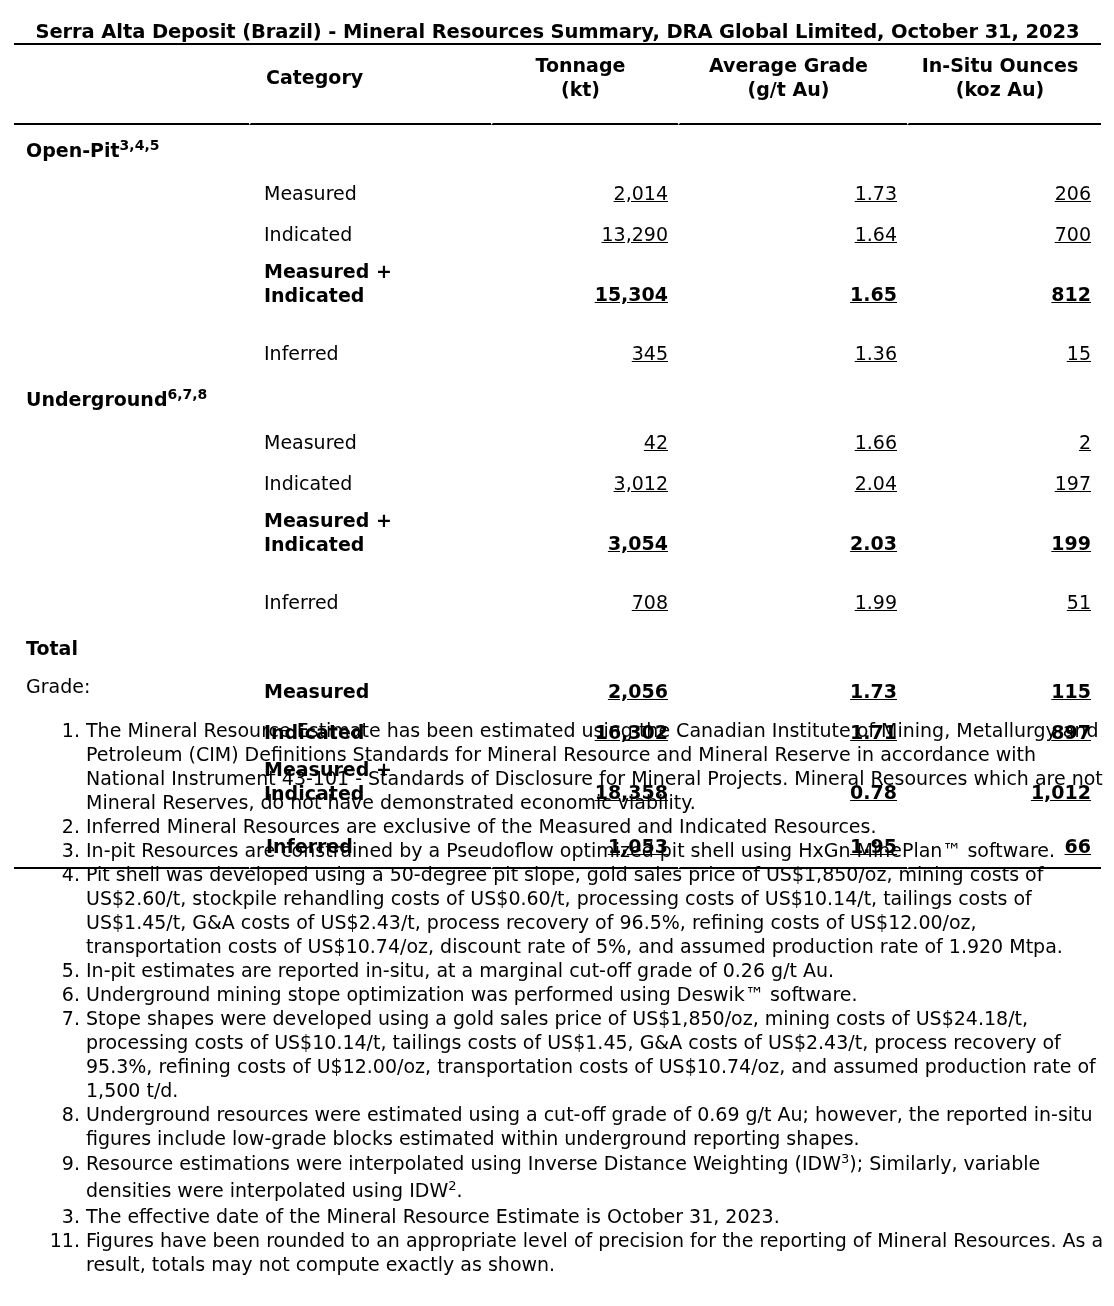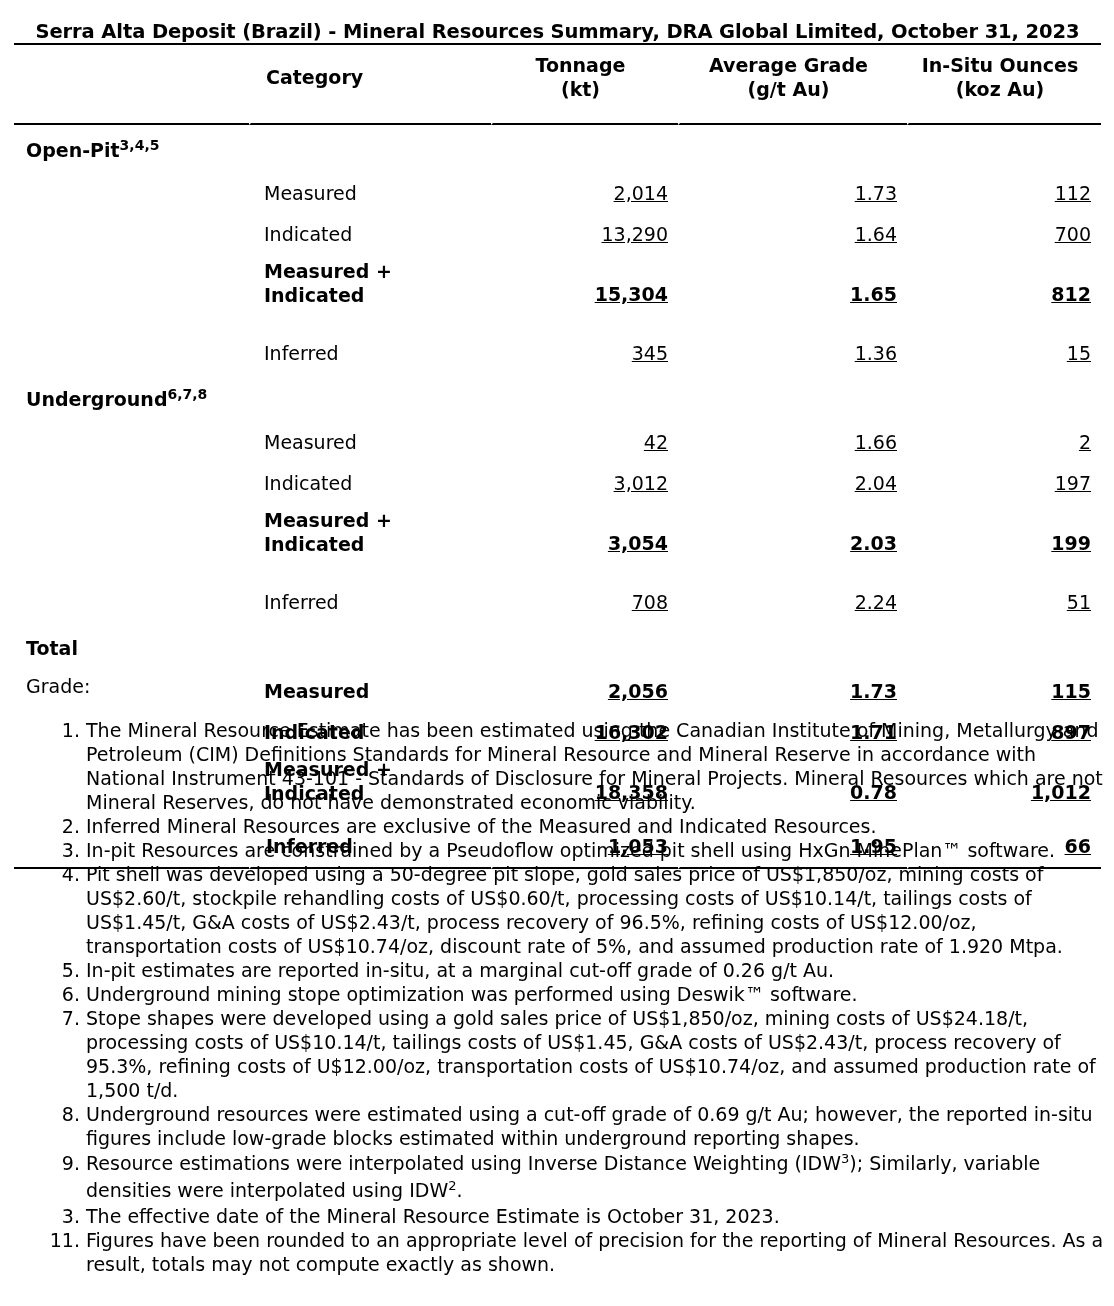--- a/index.html
+++ b/index.html
@@ -96,21 +96,21 @@
     <tbody>
 
       <tr class="grp">
         <td class="glabel" colspan="5"><span>Open-Pit</span><sup>3,4,5</sup></td>
       </tr>
       <tr class="row">
         <td></td>
         <td class="cat">Measured</td>
         <td class="num">2,014</td>
         <td class="num">1.73</td>
-        <td class="num">112</td>
+        <td class="num">206</td>
       </tr>
       <tr class="row">
         <td></td>
         <td class="cat">Indicated</td>
         <td class="num">13,290</td>
         <td class="num">1.64</td>
         <td class="num">700</td>
       </tr>
       <tr class="row mi bold">
         <td></td>
@@ -154,21 +154,21 @@
           <div>Indicated</div>
         </td>
         <td class="num">3,054</td>
         <td class="num">2.03</td>
         <td class="num">199</td>
       </tr>
       <tr class="row">
         <td></td>
         <td class="cat">Inferred</td>
         <td class="num">708</td>
-        <td class="num">2.24</td>
+        <td class="num">1.99</td>
         <td class="num">51</td>
       </tr>
 
       <tr class="grp">
         <td class="glabel" colspan="5"><span>Total</span></td>
       </tr>
       <tr class="row bold">
         <td></td>
         <td class="cat">Measured</td>
         <td class="num">2,056</td>

